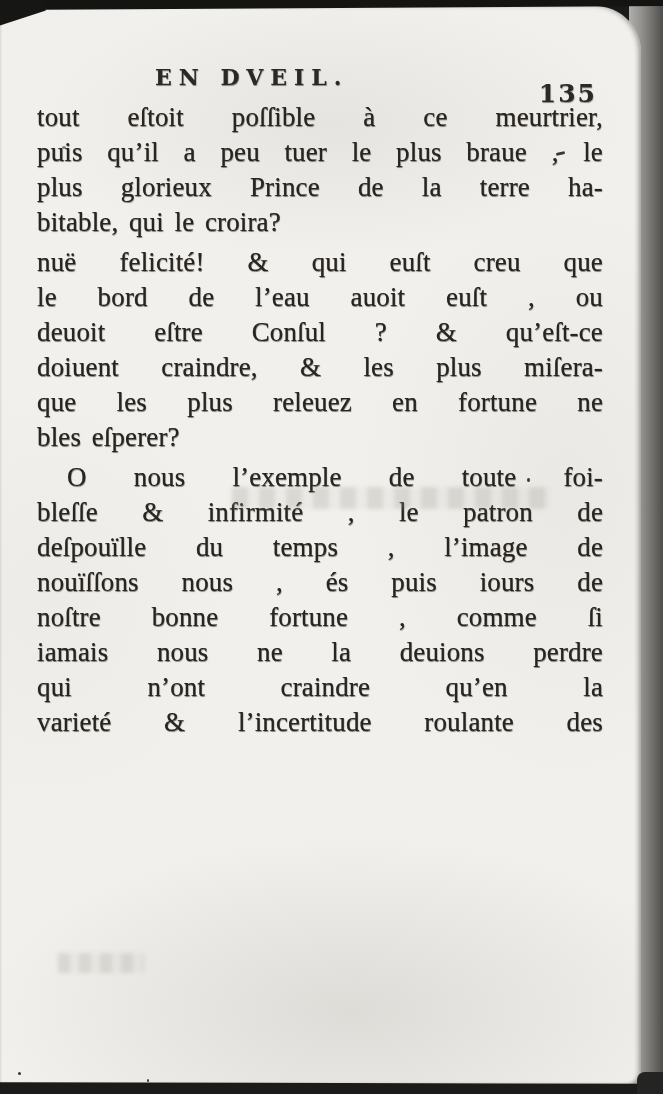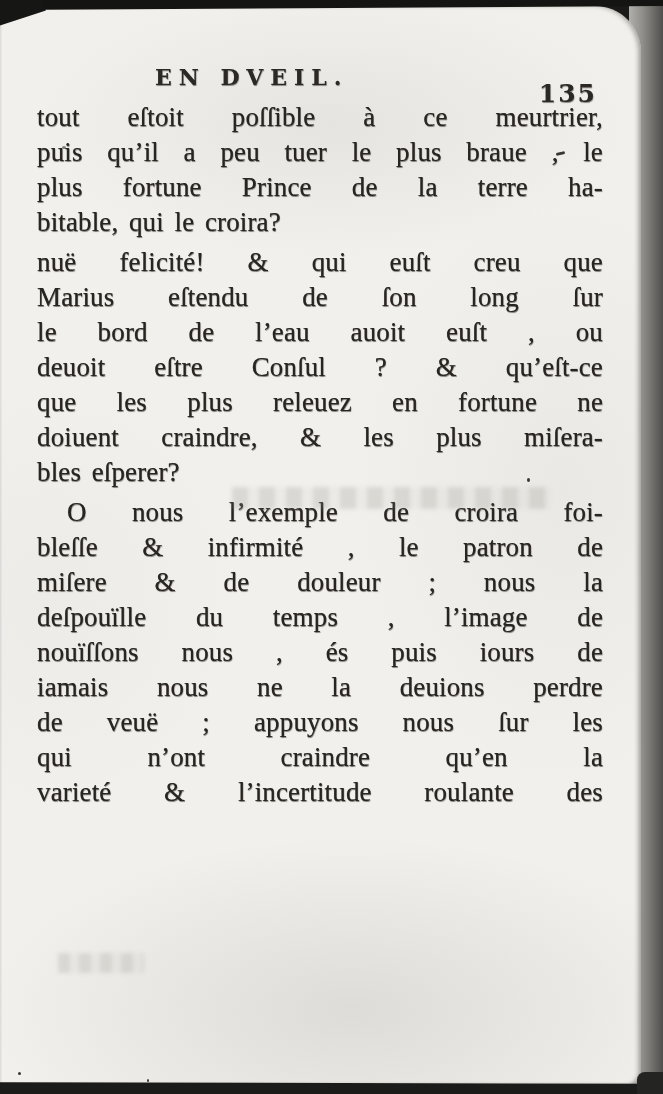--- a/index.html
+++ b/index.html
@@ -95,40 +95,38 @@
       <div class="running-head">
         <span class="head-title">EN DVEIL.</span>
         <span class="head-page">135</span>
       </div>
 
       <div class="body-text">
 
       <div class="para">
             <div class="line first">tout eſtoit poſſible à ce meurtrier,</div>
             <div class="line">puis qu’il a peu tuer le plus braue , le</div>
-            <div class="line">plus fortune Prince de la terre ha-</div>
+            <div class="line">plus glorieux Prince de la terre ha-</div>
             <div class="line no-just">bitable, qui le croira?</div>
           </div>
           <div class="para indent">
             <div class="line">nuë felicité! &amp; qui euſt creu que</div>
-            <div class="line">Marius eſtendu de ſon long ſur</div>
             <div class="line">le bord de l’eau auoit euſt , ou</div>
             <div class="line">deuoit eſtre Conſul ? &amp; qu’eſt-ce</div>
+            <div class="line">doiuent craindre, &amp; les plus miſera-</div>
             <div class="line">que les plus releuez en fortune ne</div>
-            <div class="line">doiuent craindre, &amp; les plus miſera-</div>
             <div class="line no-just">bles eſperer?</div>
           </div>
           <div class="para indent">
-            <div class="line first">O nous l’exemple de croira foi-</div>
+            <div class="line first">O nous l’exemple de toute foi-</div>
             <div class="line">bleſſe &amp; infirmité , le patron de</div>
-            <div class="line">miſere &amp; de douleur ; nous la</div>
             <div class="line">deſpouïlle du temps , l’image de</div>
             <div class="line">nouïſſons nous , és puis iours de</div>
+            <div class="line">noſtre bonne fortune , comme ſi</div>
             <div class="line">iamais nous ne la deuions perdre</div>
-            <div class="line">de veuë ; appuyons nous ſur les</div>
             <div class="line">qui n’ont craindre qu’en la</div>
             <div class="line">varieté &amp; l’incertitude roulante des</div>
           </div>
         </div>
 
     </div>
 
     <div class="smudge smudge-1"></div>
     <div class="smudge smudge-2"></div>
 

